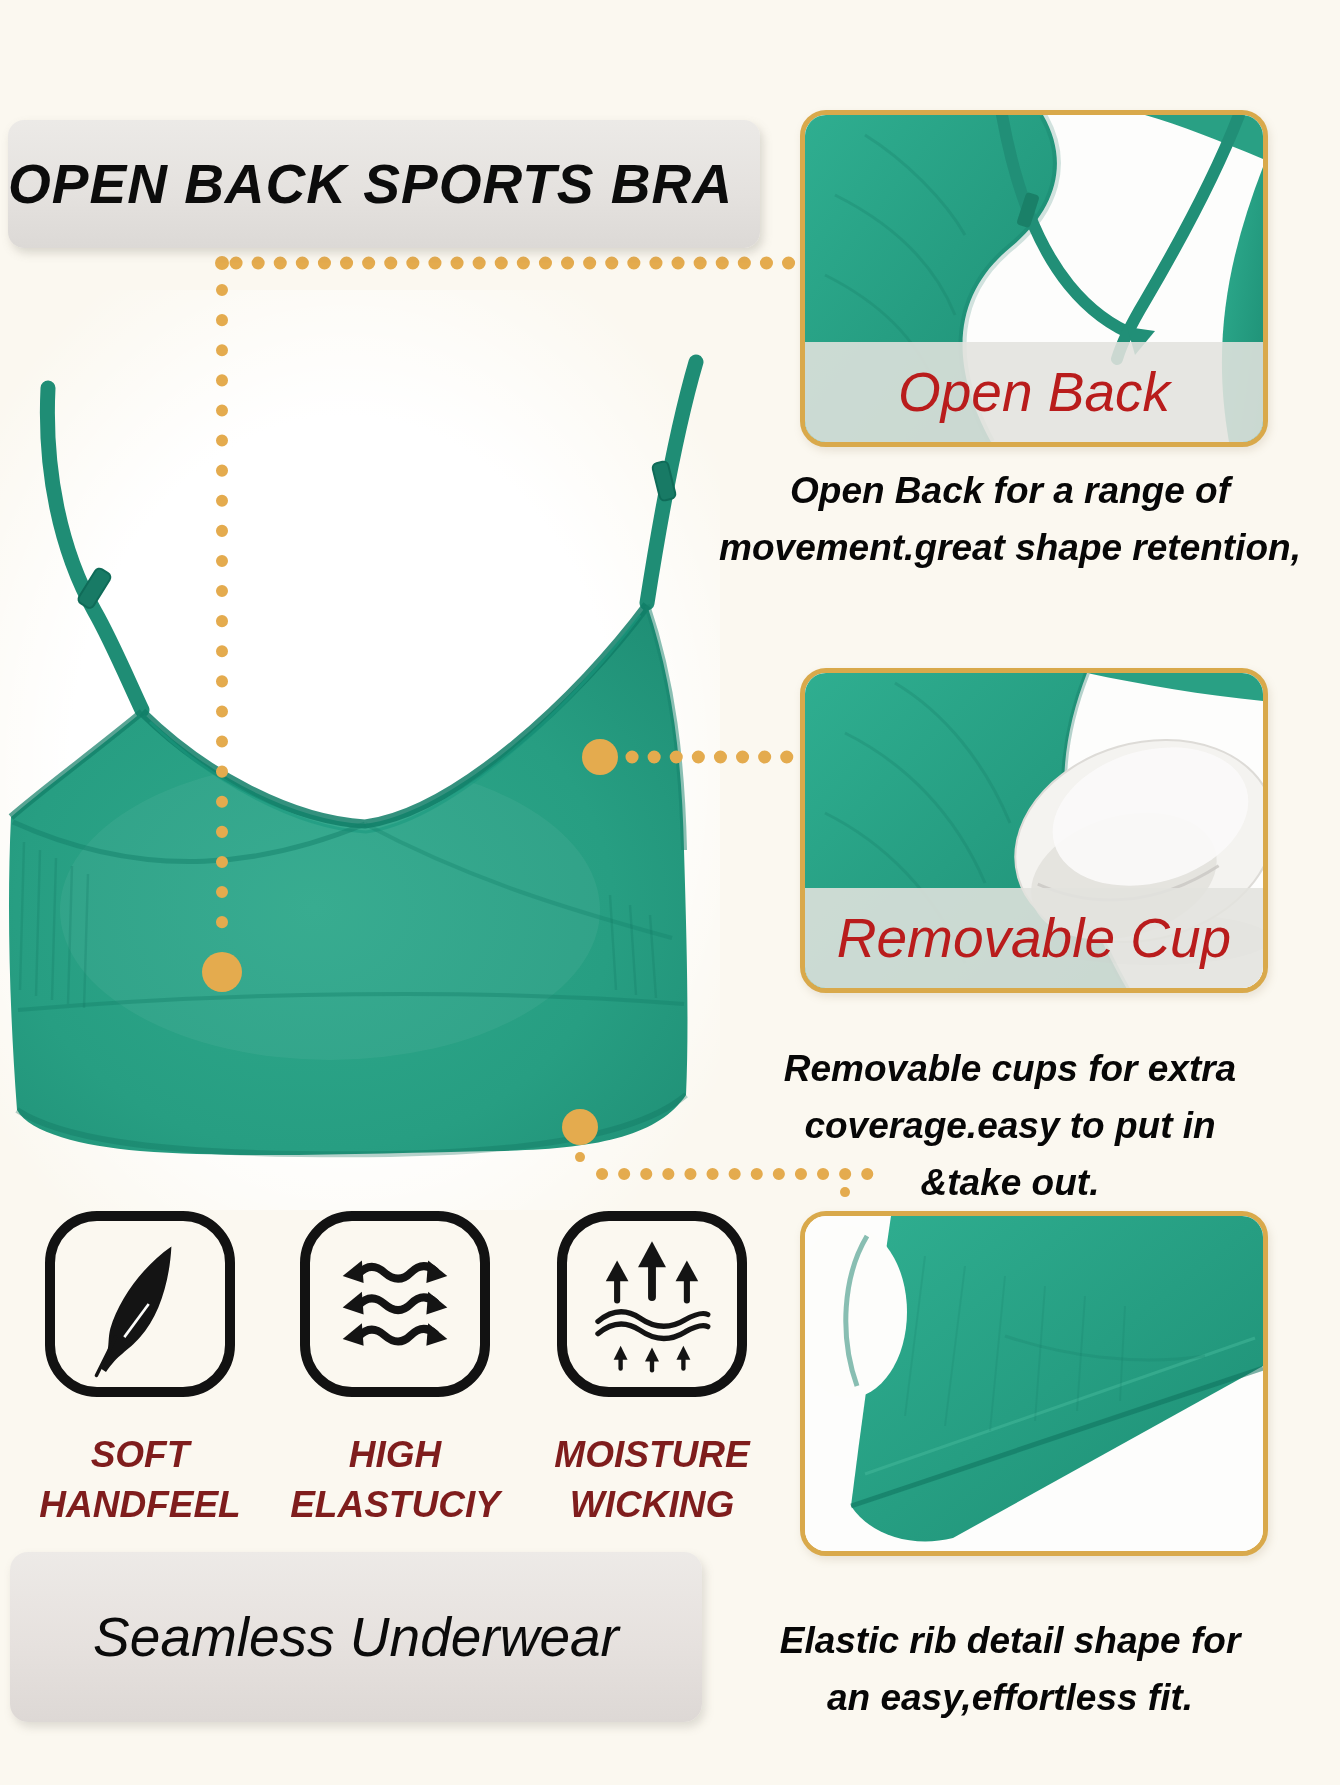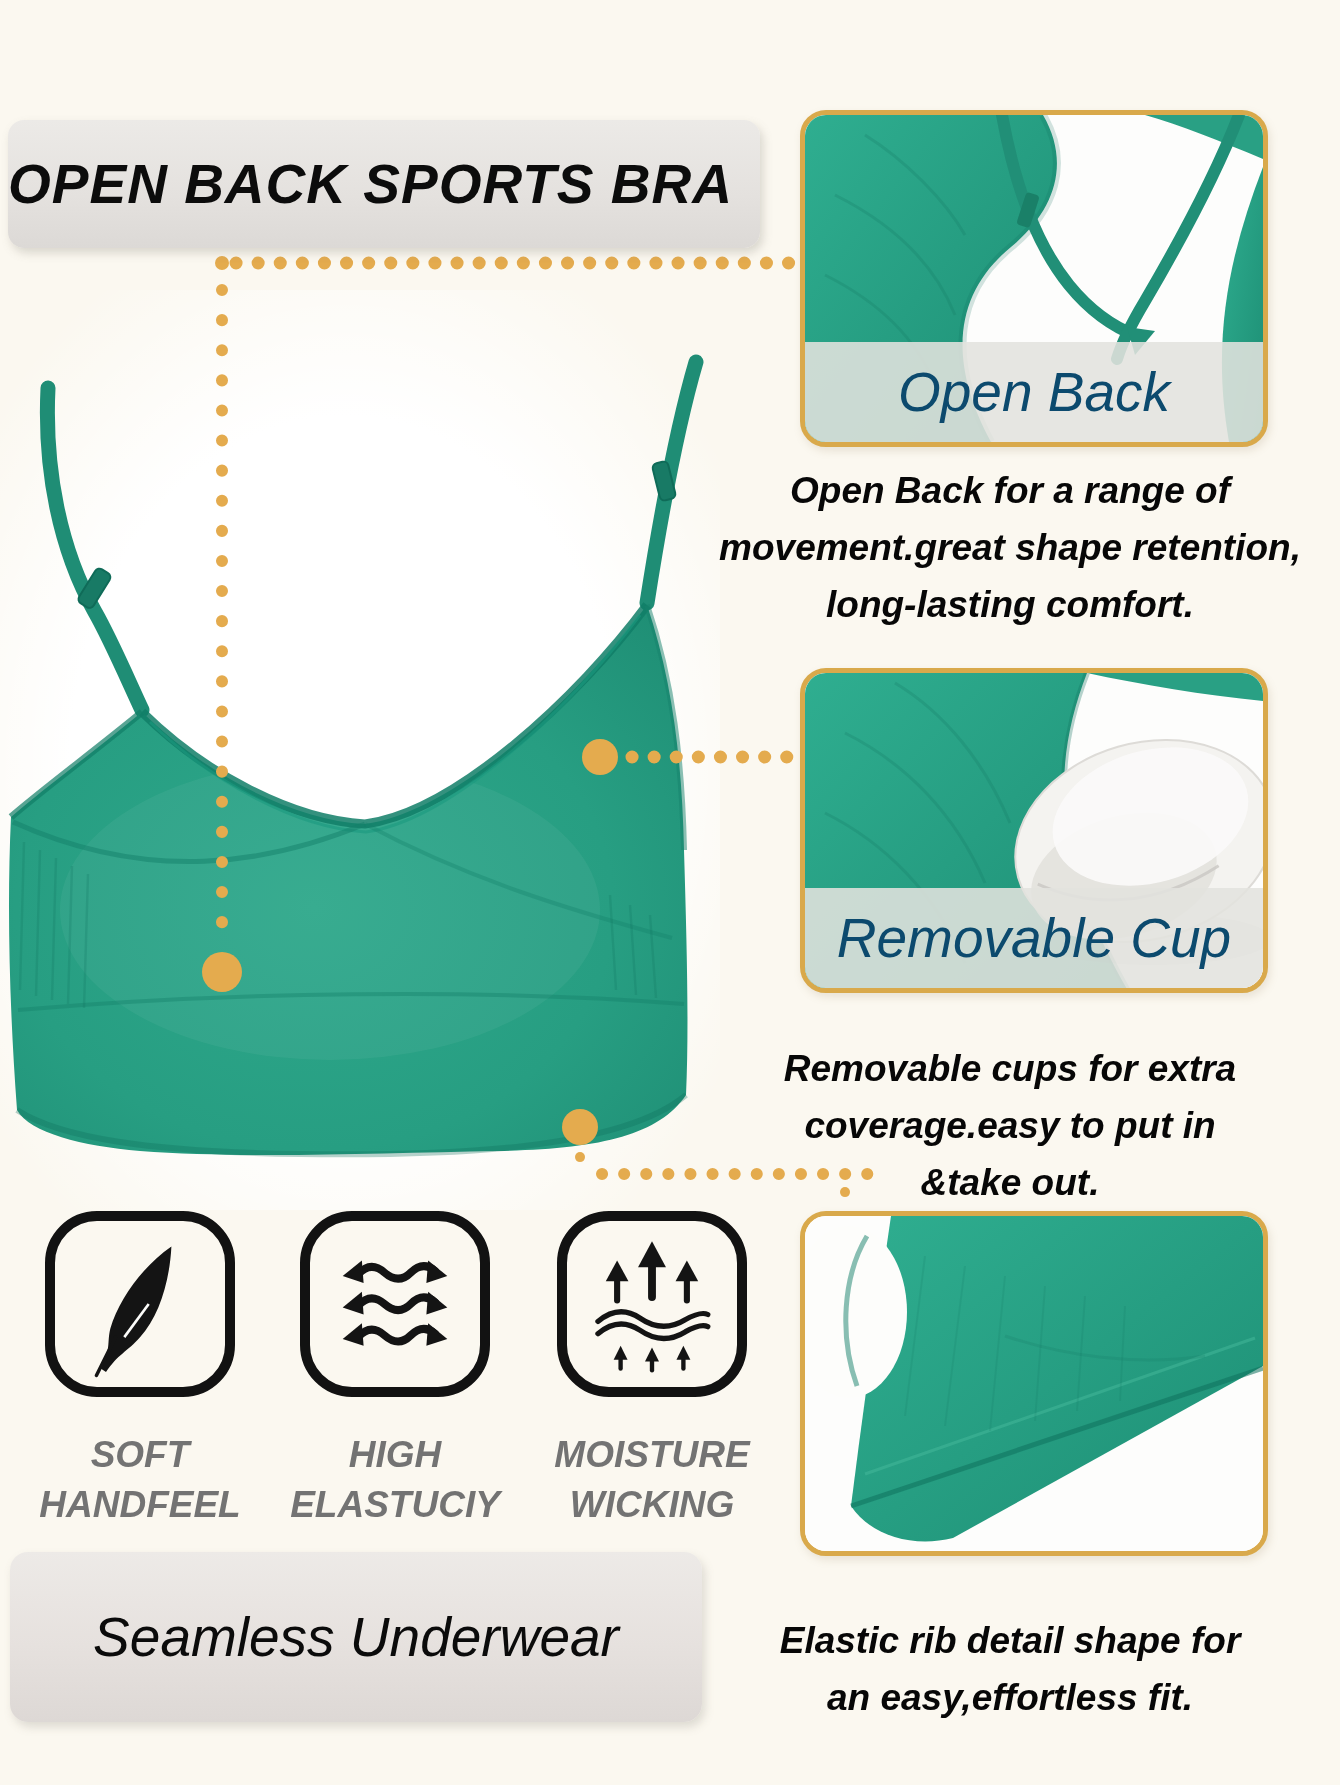--- a/index.html
+++ b/index.html
@@ -30,36 +30,36 @@
   .callout{
     width:468px;background:#ffffff;border:5px solid #d9a94b;border-radius:26px;
     box-sizing:border-box;overflow:hidden;
     box-shadow:2px 4px 8px rgba(150,130,90,0.18);
   }
   .callout svg{display:block;}
   .inset-label{
     position:absolute;left:0;right:0;bottom:0;height:100px;
     background:rgba(227,226,222,0.88);
     display:flex;align-items:center;justify-content:center;
-    font-style:italic;font-size:55px;color:#0c4a6e;
+    font-style:italic;font-size:55px;color:#b91c1c;
   }
   
   .desc{
     width:640px;text-align:center;
     font-weight:bold;font-style:italic;font-size:37px;line-height:57px;color:#070707;
   }
   
   .icon-box{
     width:190px;height:186px;border:10px solid #121212;border-radius:52px;
     box-sizing:border-box;background:transparent;
     display:flex;align-items:center;justify-content:center;
   }
   .feature-label{
     width:260px;text-align:center;
-    font-weight:bold;font-style:italic;font-size:37px;line-height:50px;color:#737373;
+    font-weight:bold;font-style:italic;font-size:37px;line-height:50px;color:#7f1d1d;
   }
   
   .footer-bar{
     left:10px;top:1552px;width:692px;height:170px;
     background:linear-gradient(180deg,#edeae7 0%,#e6e1de 55%,#ddd8d5 100%);
     border-radius:18px;
     box-shadow:3px 5px 10px rgba(120,115,105,0.22);
     display:flex;align-items:center;justify-content:center;
   }
   .footer-text{font-size:55px;font-weight:normal;font-style:italic;color:#0b0b0b;white-space:nowrap;}
@@ -162,21 +162,20 @@
       <path d="M20,160 C70,185 110,220 130,270"></path>
       <path d="M60,20 C100,45 140,85 160,120"></path>
     </g>
   </svg>
   <div class="inset-label">Open Back</div>
 </div>
 
 <div class="abs desc" style="left:690px;top:462px;">
   <div>Open Back for a range of</div>
   <div>movement.great shape retention,</div>
-  <div>long-lasting comfort.</div>
 </div>
 
 <div class="abs callout" style="left:800px;top:668px;height:325px;">
   <svg width="458" height="330" viewBox="0 0 458 330">
     <rect x="0" y="0" width="458" height="330" fill="#fdfdfc"></rect>
     <path d="M0,0 L282,0 C260,56 252,116 266,172 C276,226 296,272 330,330 L0,330 Z" fill="url(#gG1)"></path>
     <path d="M282,0 L458,0 L458,28 C398,22 338,12 282,0 Z" fill="#29a084"></path>
     <path d="M282,0 C260,56 252,116 266,172 C276,226 296,272 330,330" fill="none" stroke="#10715d" stroke-width="6" opacity="0.3"></path>
     <ellipse cx="348" cy="266" rx="118" ry="26" fill="#000000" opacity="0.08"></ellipse>
     <g transform="rotate(-16 340 168)">

